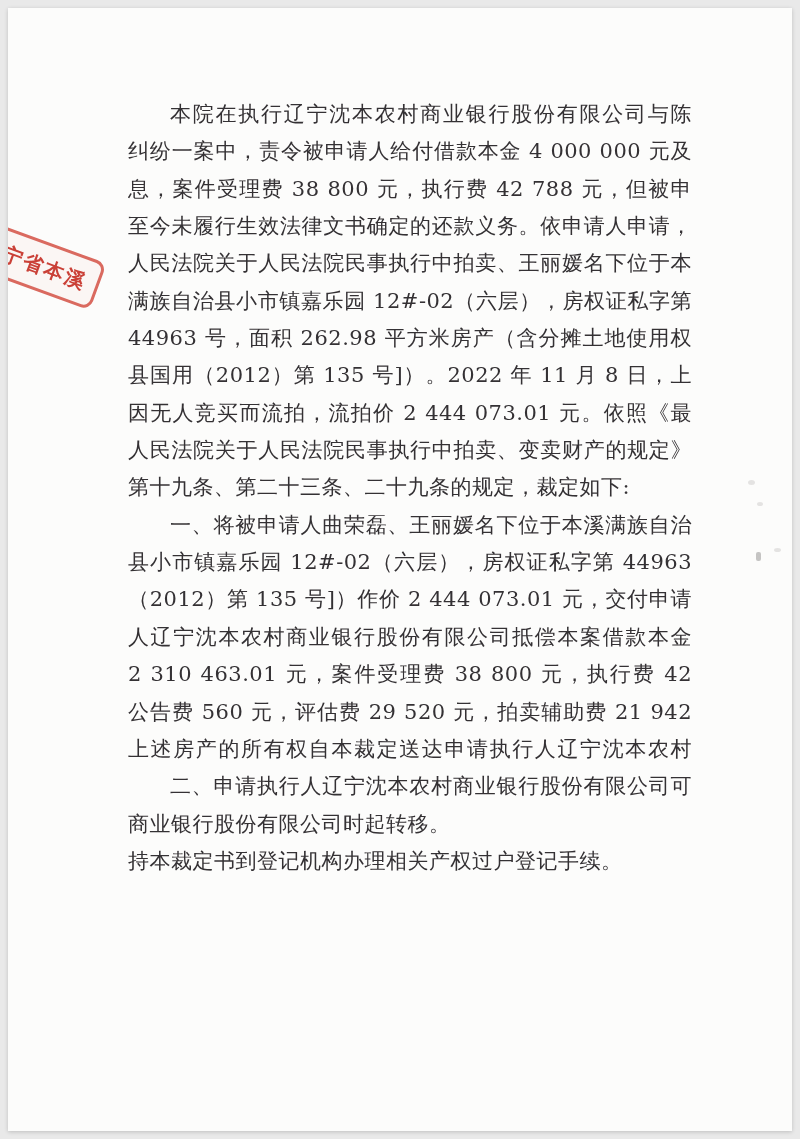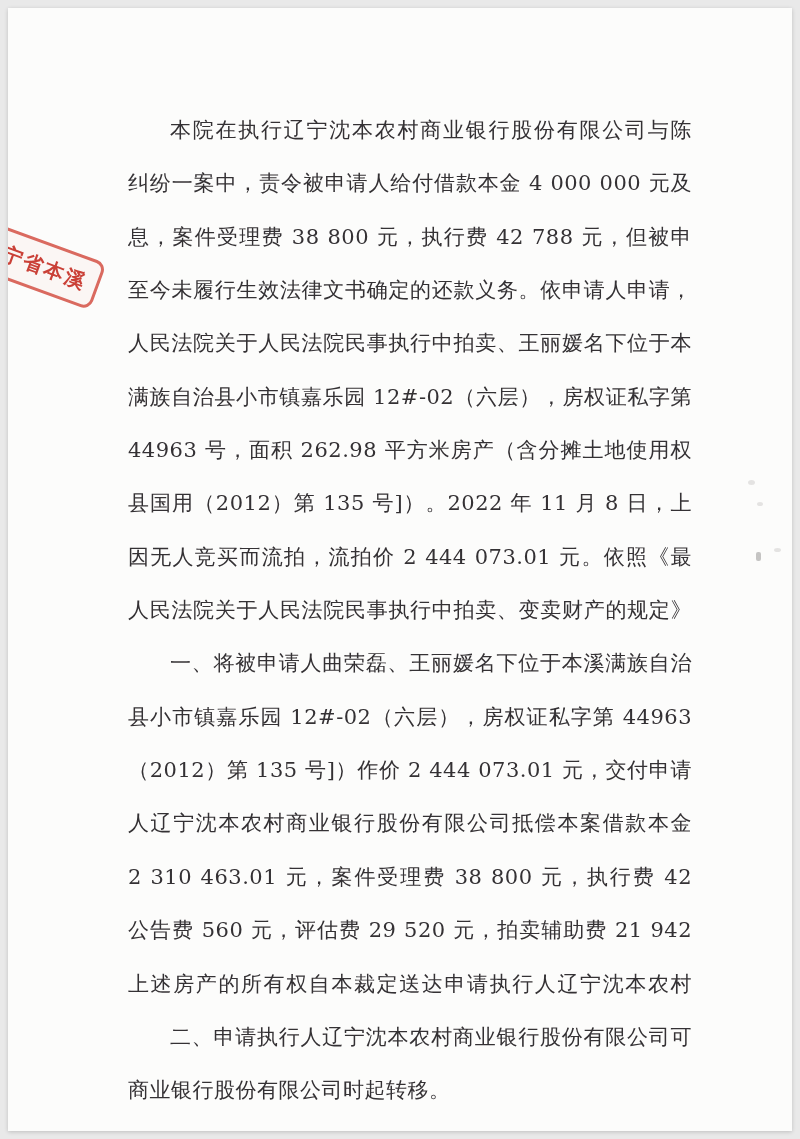--- a/index.html
+++ b/index.html
@@ -16,21 +16,20 @@
   
   .doc {
     position:absolute; left:120px; top:88px; width:564px;
     font-size:21px; color:#343134;
     letter-spacing:0.5px;
   }
   .ln {
     height:37.35px; line-height:37.35px;
     overflow:hidden;
     text-align:left;
-    margin-top:16px;
   }
   .ln.full {
     text-align:justify;
     text-align-last:justify;
   }
   .ln.ind { text-indent:2em; }
   
   .stamp {
     position:absolute; left:-63px; top:227px;
     width:158px; height:50px; box-sizing:border-box;
@@ -69,20 +68,21 @@
     <div class="ln full ind">本院在执行辽宁沈本农村商业银行股份有限公司与陈</div>
     <div class="ln full">纠纷一案中，责令被申请人给付借款本金 4 000 000 元及利</div>
     <div class="ln full">息，案件受理费 38 800 元，执行费 42 788 元，但被申请人</div>
     <div class="ln full">至今未履行生效法律文书确定的还款义务。依申请人申请，</div>
     <div class="ln full">人民法院关于人民法院民事执行中拍卖、王丽媛名下位于本溪</div>
     <div class="ln full">满族自治县小市镇嘉乐园 12#-02（六层），房权证私字第</div>
     <div class="ln full">44963 号，面积 262.98 平方米房产（含分摊土地使用权 [本</div>
     <div class="ln full">县国用（2012）第 135 号]）。2022 年 11 月 8 日，上述房产</div>
     <div class="ln full">因无人竞买而流拍，流拍价 2 444 073.01 元。依照《最高</div>
     <div class="ln full">人民法院关于人民法院民事执行中拍卖、变卖财产的规定》</div>
+    <div class="ln">第十九条、第二十三条、二十九条的规定，裁定如下:</div>
     <div class="ln full ind">一、将被申请人曲荣磊、王丽媛名下位于本溪满族自治</div>
     <div class="ln full">县小市镇嘉乐园 12#-02（六层），房权证私字第 44963 号，</div>
     <div class="ln full">（2012）第 135 号]）作价 2 444 073.01 元，交付申请执行</div>
     <div class="ln full">人辽宁沈本农村商业银行股份有限公司抵偿本案借款本金</div>
     <div class="ln full">2 310 463.01 元，案件受理费 38 800 元，执行费 42 788 元，</div>
     <div class="ln full">公告费 560 元，评估费 29 520 元，拍卖辅助费 21 942 元。</div>
     <div class="ln full">上述房产的所有权自本裁定送达申请执行人辽宁沈本农村</div>
     <div class="ln full ind">二、申请执行人辽宁沈本农村商业银行股份有限公司可</div>
     <div class="ln">商业银行股份有限公司时起转移。</div>
     <div class="ln">持本裁定书到登记机构办理相关产权过户登记手续。</div>

